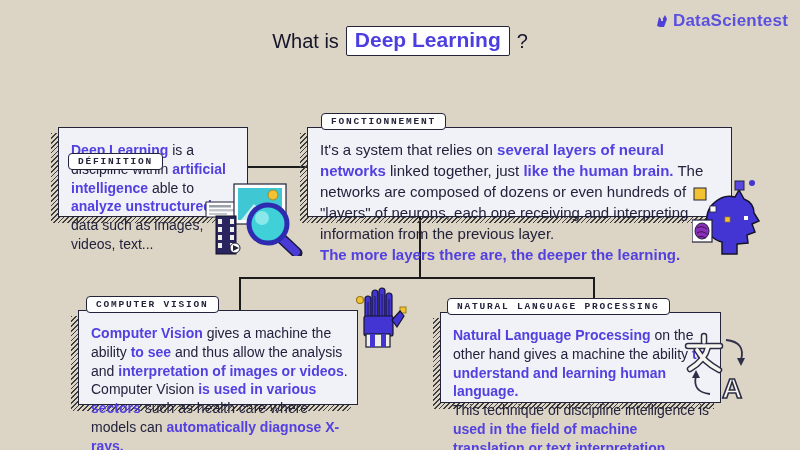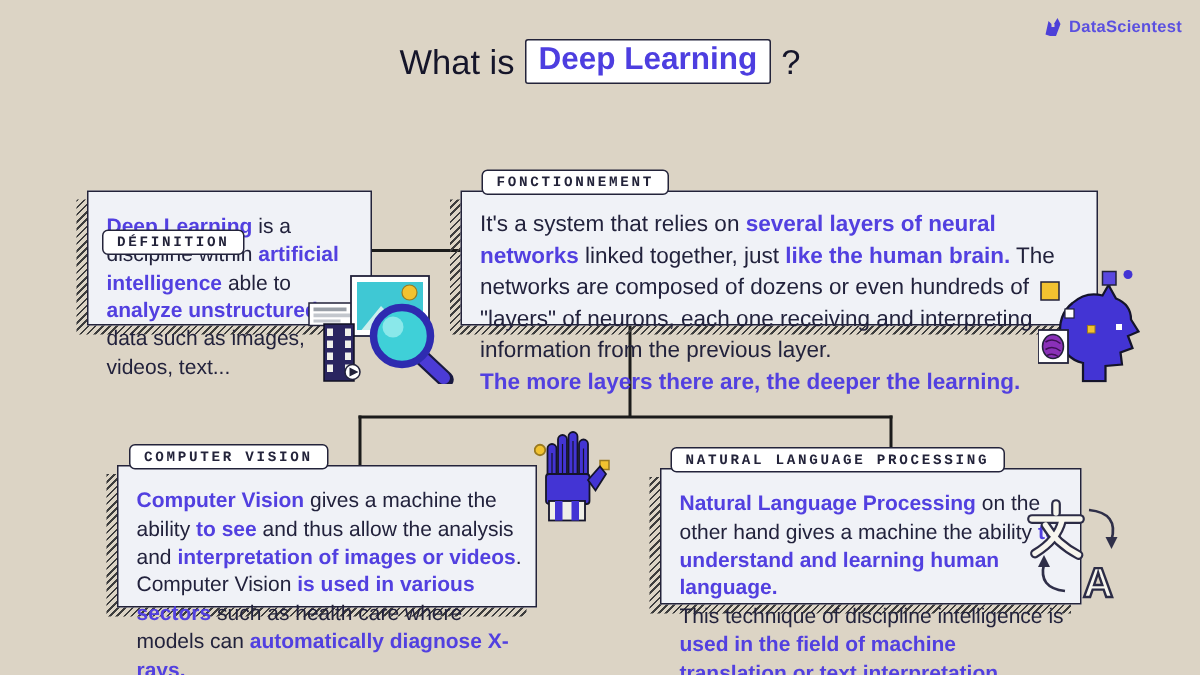--- a/index.html
+++ b/index.html
@@ -7,23 +7,23 @@
     width:800px;height:450px;overflow:hidden;
     background:#dcd4c5;
     font-family:"Liberation Sans", sans-serif;
     position:relative;
     color:#1e1e36;
   }
   .stage{position:absolute;inset:0;}
 
   
   .logo{position:absolute;top:11px;right:12px;display:flex;align-items:center;gap:4px;}
-  .logo-text{font-size:11px;font-weight:bold;color:#5b50e0;letter-spacing:.2px;}
+  .logo-text{font-size:17px;font-weight:bold;color:#5b50e0;letter-spacing:.2px;}
   .title{position:absolute;top:26px;left:0;width:100%;display:flex;justify-content:center;align-items:center;gap:7px;}
-  .title-plain{font-size:23px;font-weight:500;color:#15152a;}
+  .title-plain{font-size:20px;font-weight:500;color:#15152a;}
   .title-box{
     background:#ffffff;border:1.8px solid #23233a;border-radius:2px;
     padding:1px 8px 3px 8px;font-size:21px;font-weight:bold;color:#4d3ee0;
   }
 
   
   .line{position:absolute;background:#1b1b1b;}
 
   
   .panel-wrap{position:absolute;}

